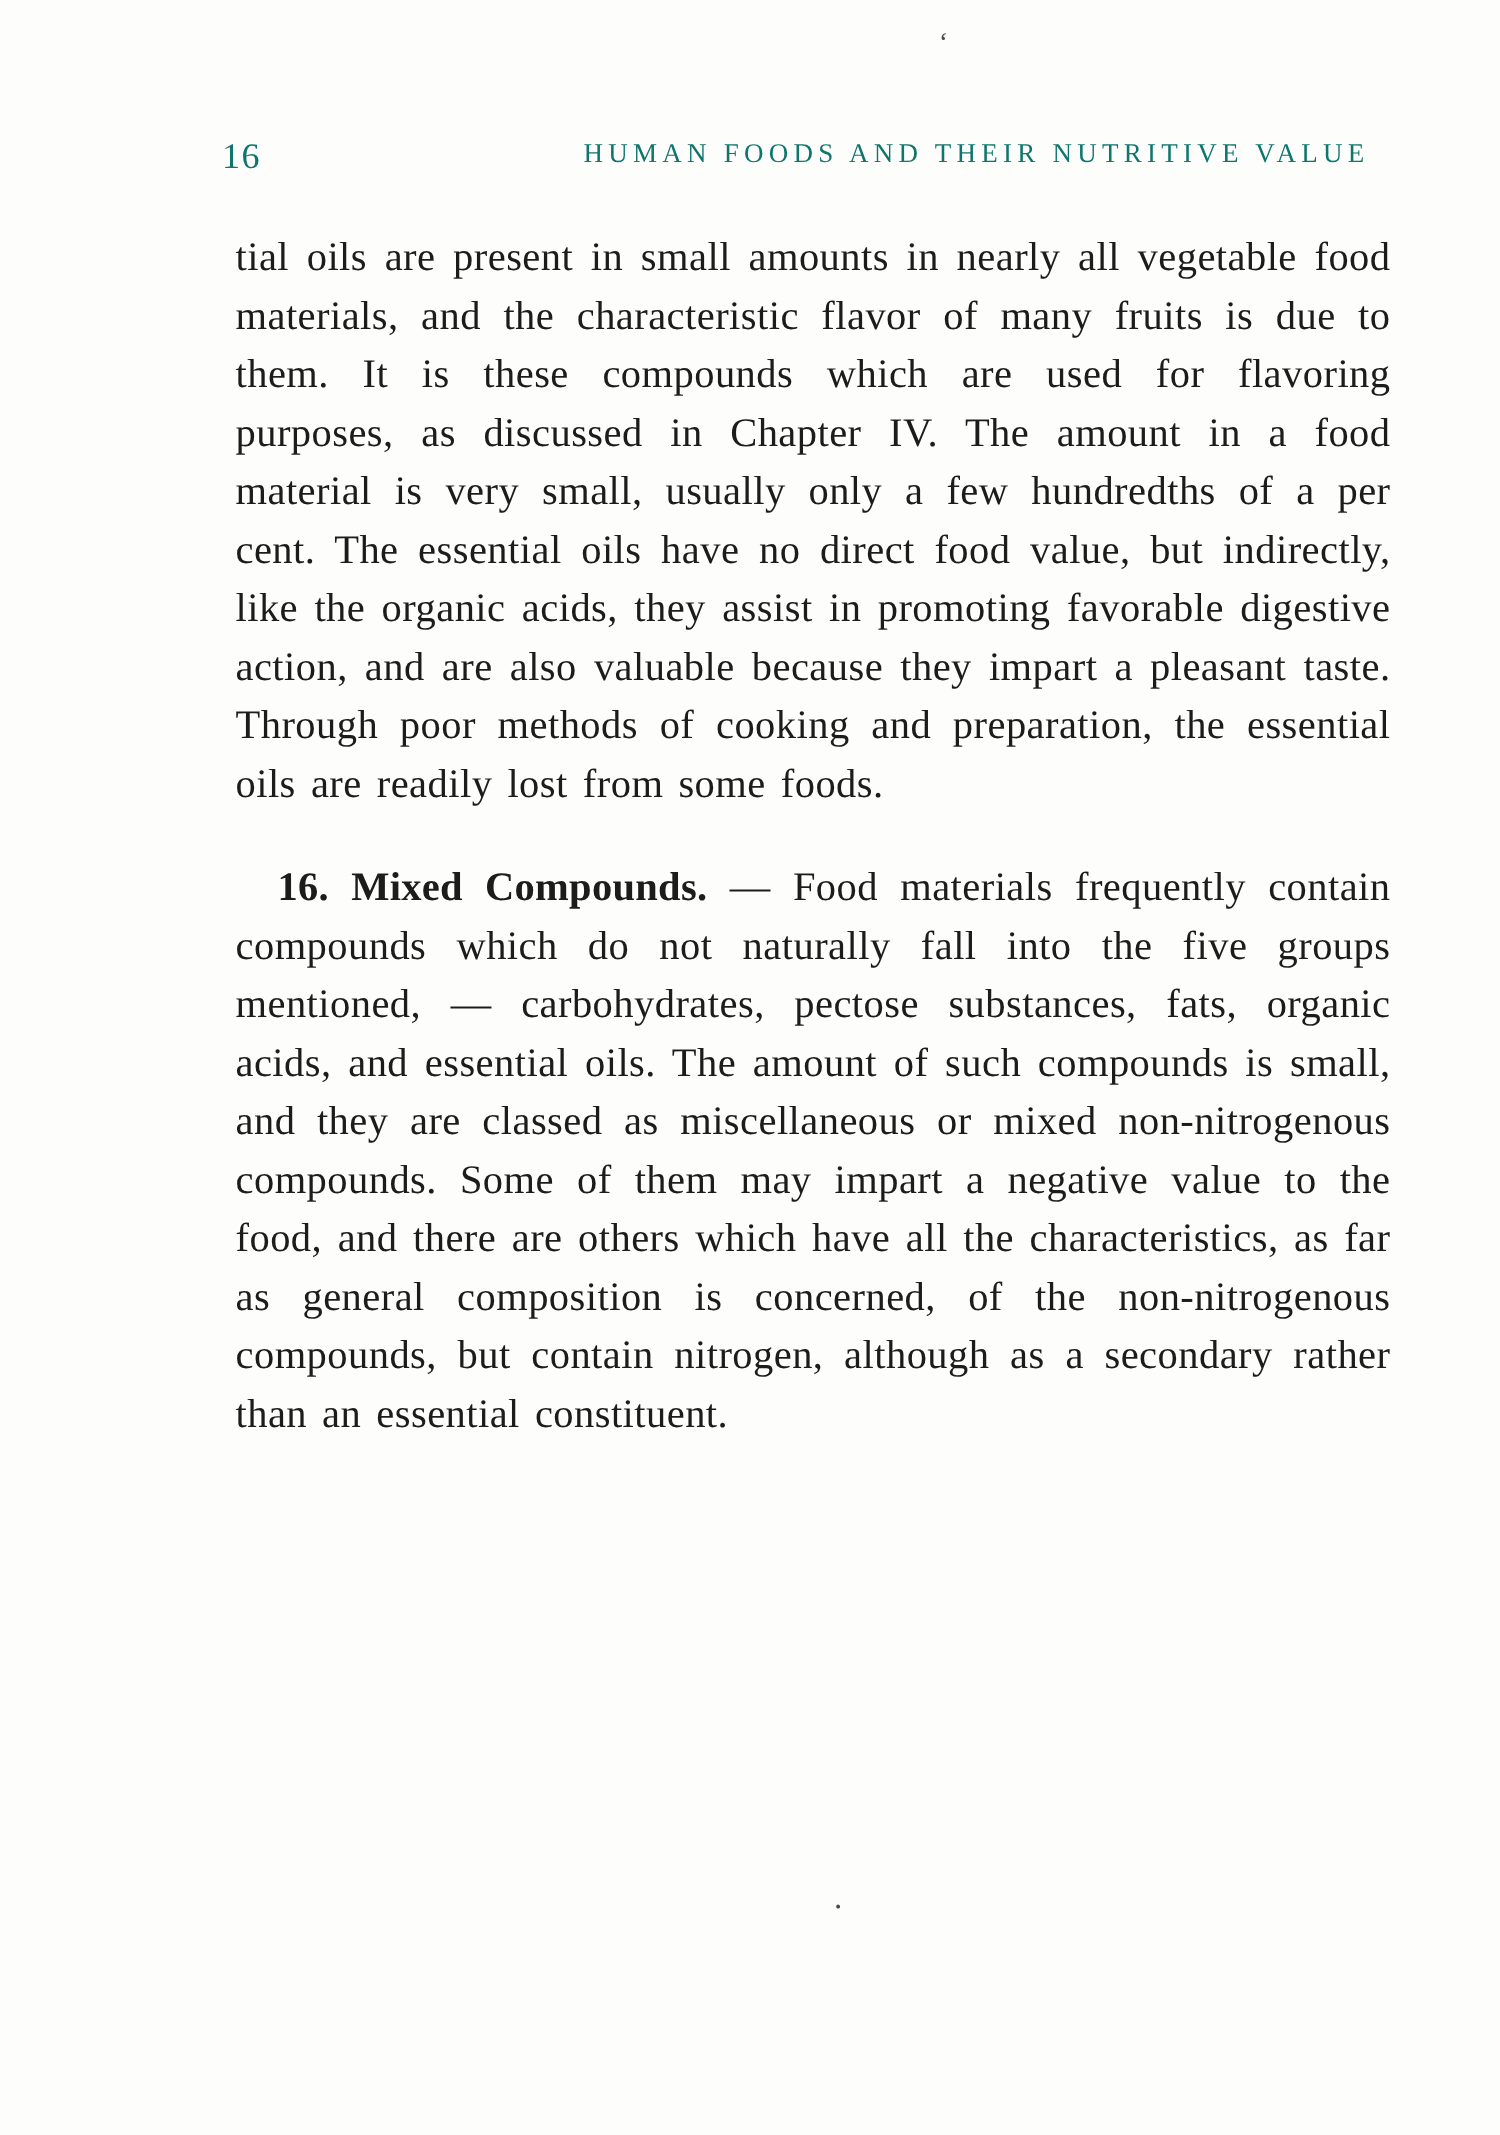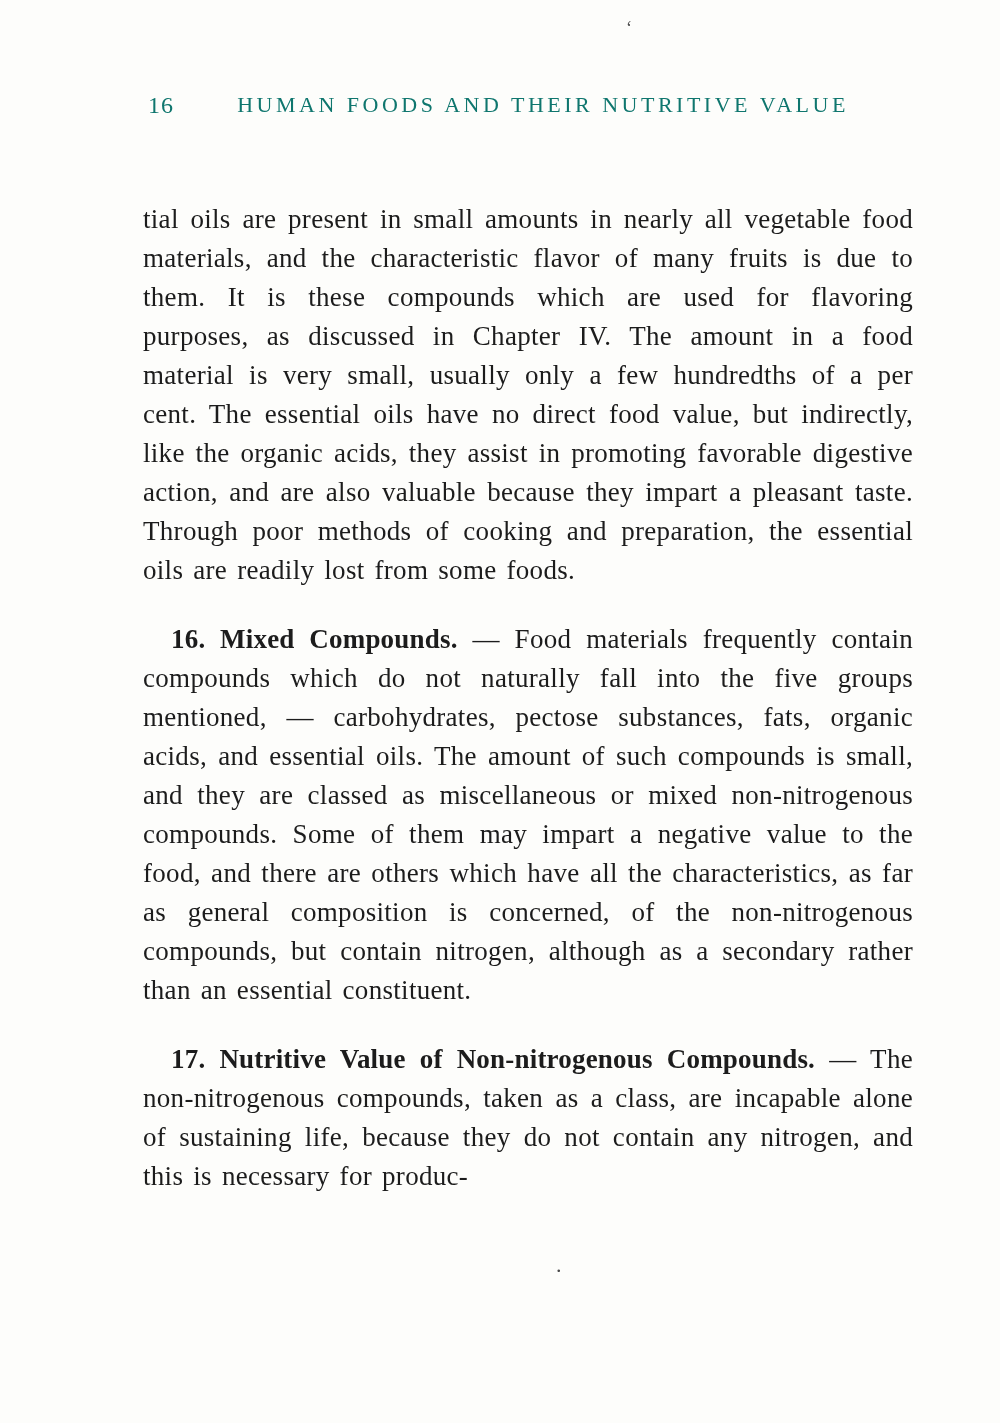--- a/index.html
+++ b/index.html
@@ -36,33 +36,32 @@
   }
   .page-number {
     position: absolute;
     left: 5px;
     top: 0;
     font-size: 24px;
     letter-spacing: 1px;
   }
   .running-title {
     display: block;
-    text-align: center;
+    text-align: right;
     padding-left: 30px;
     font-variant: small-caps;
     letter-spacing: 3.5px;
-    font-size: 22px;
+    font-size: 18px;
     white-space: nowrap;
   }
   main.text-block {
     position: absolute;
     top: 152px;
-    left: 143px;
+    left: 157px;
     width: 770px;
-    margin-top: 48px;
   }
   .para {
     margin: 0;
     font-size: 27px;
     line-height: 39px;
     text-align: justify;
     word-spacing: 3px;
     letter-spacing: 0.3px;
     color: #1c1c1c;
   }
@@ -89,19 +88,18 @@
     <span class="page-number">16</span>
     <span class="running-title">HUMAN FOODS AND THEIR NUTRITIVE VALUE</span>
   </header>
 
   <main class="text-block">
 
     <p class="para no-indent"><span>tial oils are present in small amounts in nearly all vegetable food materials, and the characteristic flavor of many fruits is due to them. It is these compounds which are used for flavoring purposes, as discussed in Chapter IV. The amount in a food material is very small, usually only a few hundredths of a per cent. The essential oils have no direct food value, but indirectly, like the organic acids, they assist in promoting favorable digestive action, and are also valuable because they impart a pleasant taste. Through poor methods of cooking and preparation, the essential oils are readily lost from some foods.</span></p>
 
     <p class="para"><span class="lead">16. Mixed Compounds.</span><span> — Food materials frequently contain compounds which do not naturally fall into the five groups mentioned, — carbohydrates, pectose substances, fats, organic acids, and essential oils. The amount of such compounds is small, and they are classed as miscellaneous or mixed non-nitrogenous compounds. Some of them may impart a negative value to the food, and there are others which have all the characteristics, as far as general composition is concerned, of the non-nitrogenous compounds, but contain nitrogen, although as a secondary rather than an essential constituent.</span></p>
 
-    <p class="para"><span class="lead">17. Nutritive Value of Non-nitrogenous Compounds.</span><span> — The non-nitrogenous compounds, taken as a class, are incapable alone of sustaining life, because they do not contain any nitrogen, and this is necessary for produc-</span></p>
 
   </main>
 
   <span class="artifact artifact-bottom">.</span>
 
 </div>
 
 </body></html>

